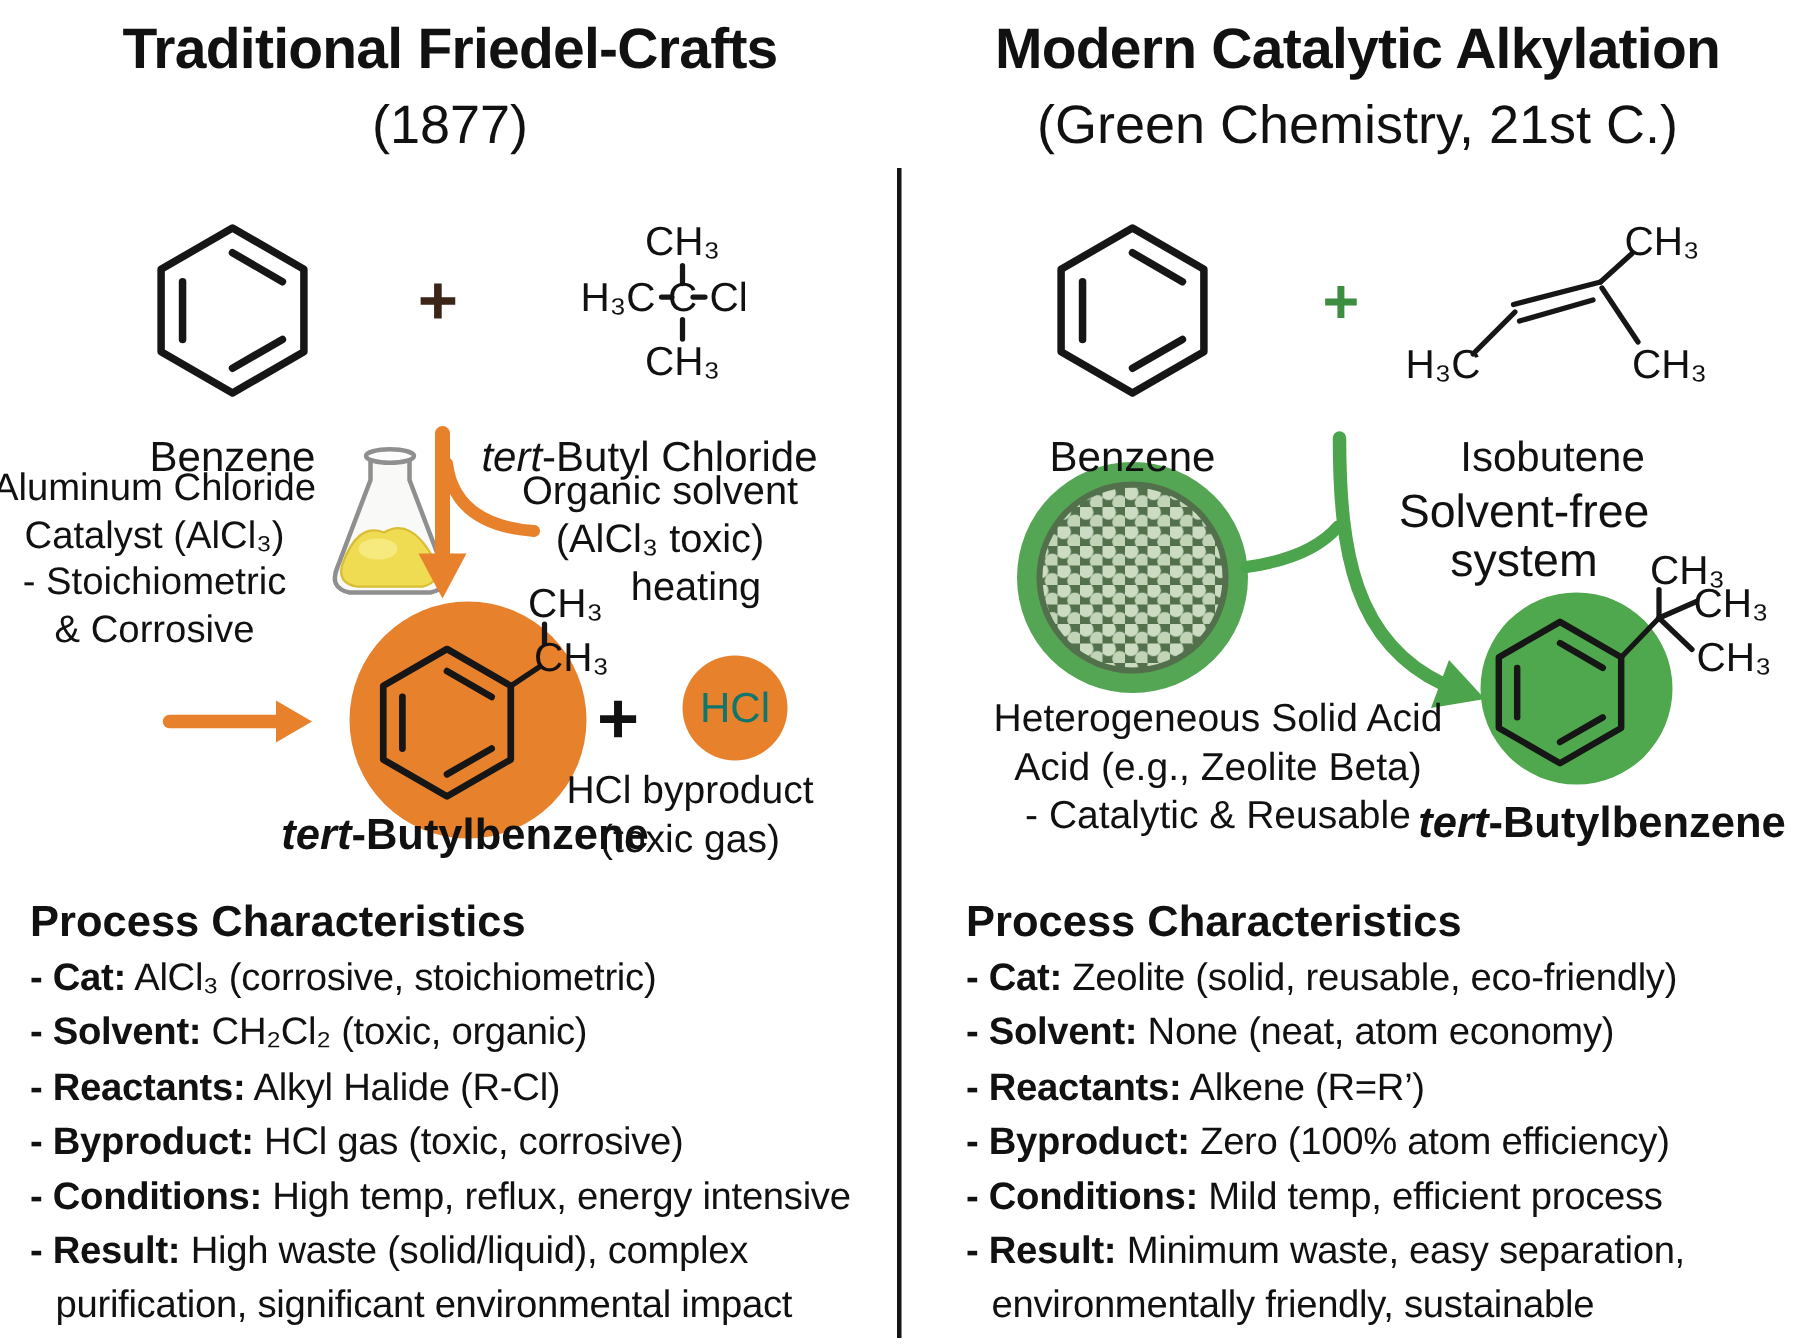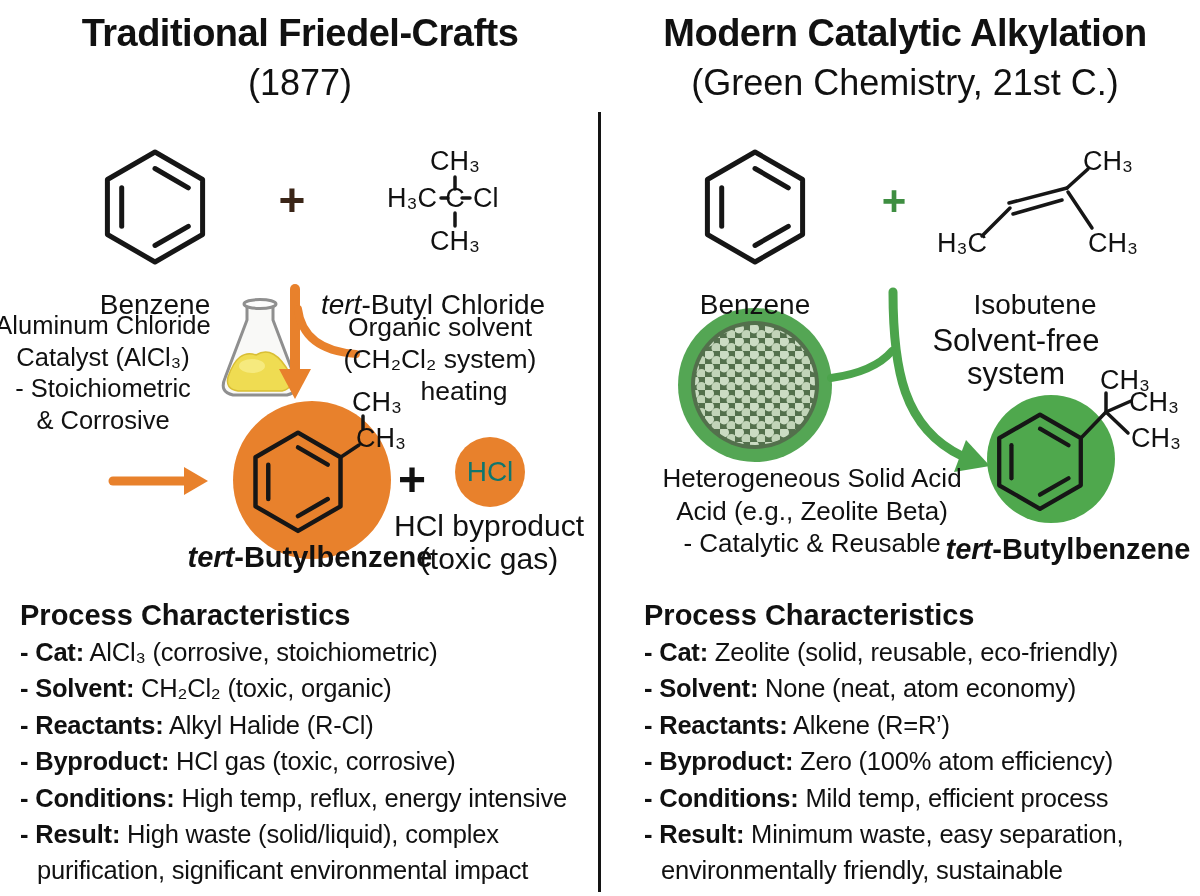--- a/index.html
+++ b/index.html
@@ -154,28 +154,28 @@
 
   <div class="a cx note" style="left:103px;top:310px;font-size:25.5px;line-height:31.5px">
     <div>Aluminum Chloride</div>
     <div>Catalyst (AlCl₃)</div>
     <div>- Stoichiometric</div>
     <div>&amp; Corrosive</div>
   </div>
 
   <div class="a cx note" style="left:440px;top:311px;font-size:26.5px;line-height:32px">
     <div>Organic solvent</div>
-    <div>(CH₂Cl₂ system)</div>
+    <div>(AlCl₃ toxic)</div>
     <div style="padding-left:48px">heating</div>
   </div>
 
   <div class="a cx nw plus" style="left:412px;top:452px;font-size:48px;color:#111">+</div>
   <div class="a cx nw" style="left:490px;top:456px;font-size:28px;color:#0f766e">HCl</div>
 
-  <div class="a cx note" style="left:489px;top:510px;font-size:30px;line-height:32.5px">
+  <div class="a cx note" style="left:460px;top:510px;font-size:26px;line-height:32.5px">
     <div>HCl byproduct</div>
     <div>(toxic gas)</div>
   </div>
 
   <div class="a cx nw plbl" style="left:310px;top:541px"><span class="it">tert</span><span>-Butylbenzene</span></div>
 
   <div class="a proc" style="left:20px;top:596px">
     <div class="hd">Process Characteristics</div>
     <div class="row"><b>- Cat:</b><span> AlCl₃ (corrosive, stoichiometric)</span></div>
     <div class="row"><b>- Solvent:</b><span> CH₂Cl₂ (toxic, organic)</span></div>

